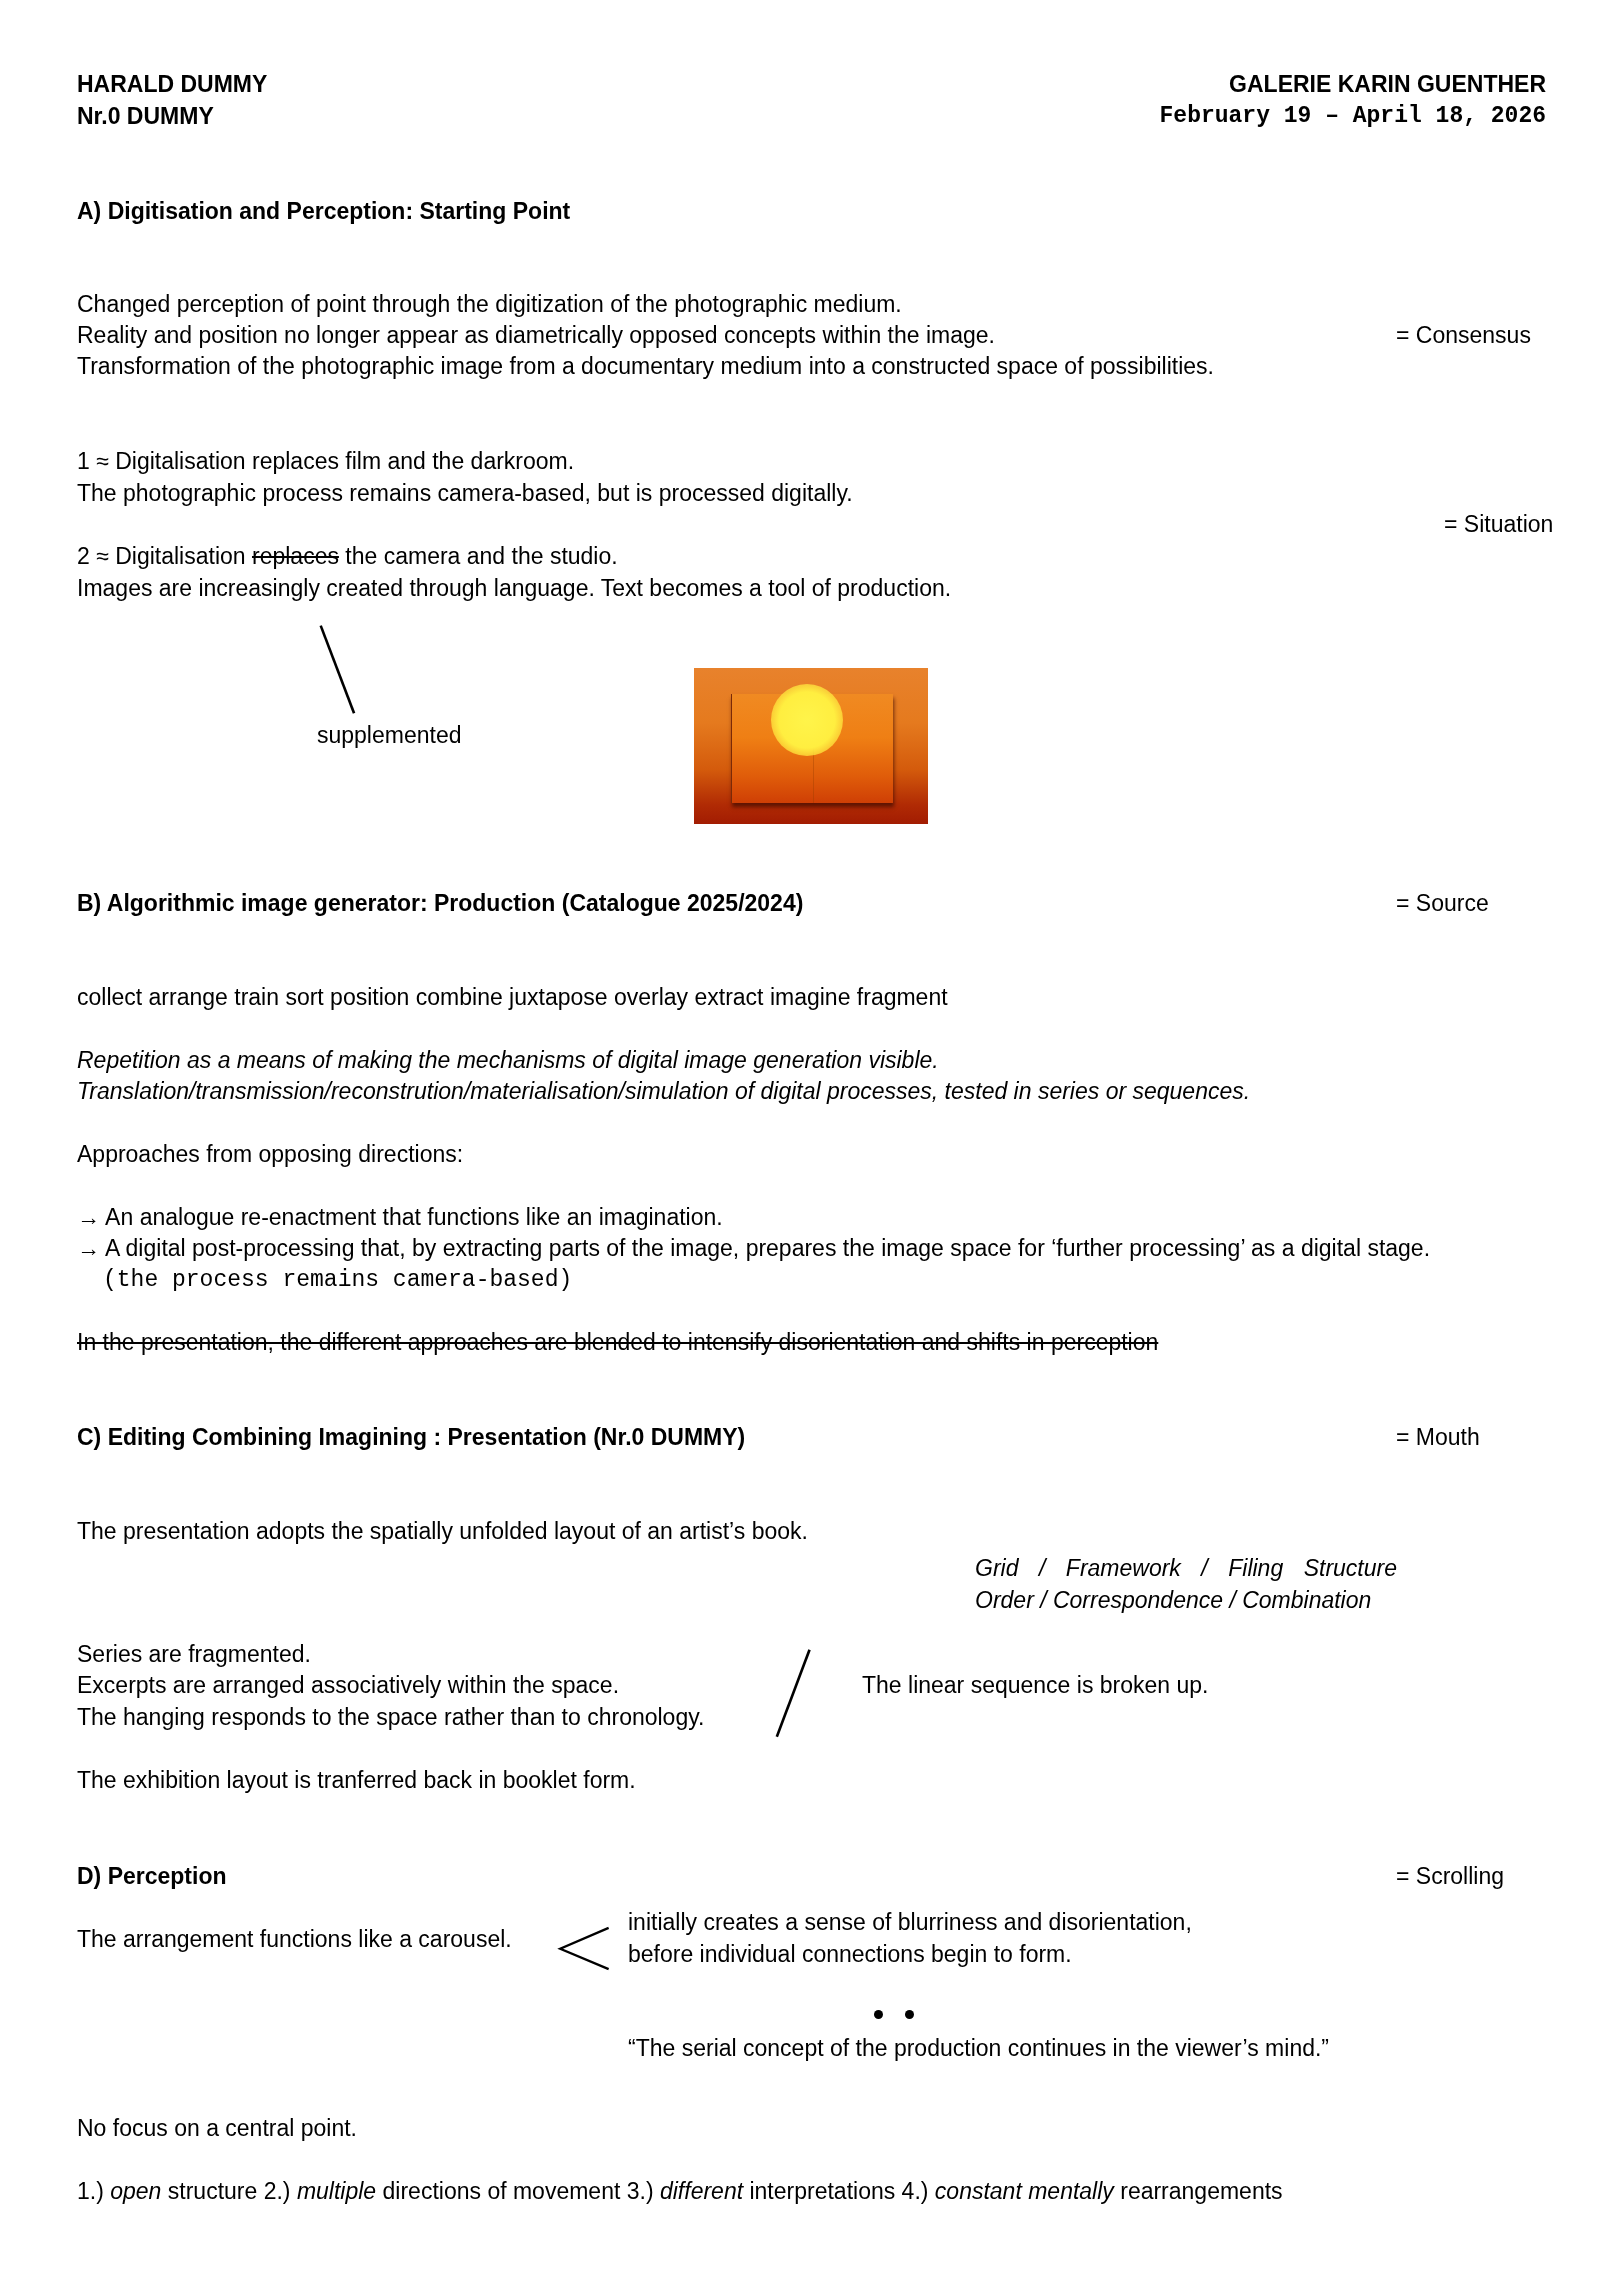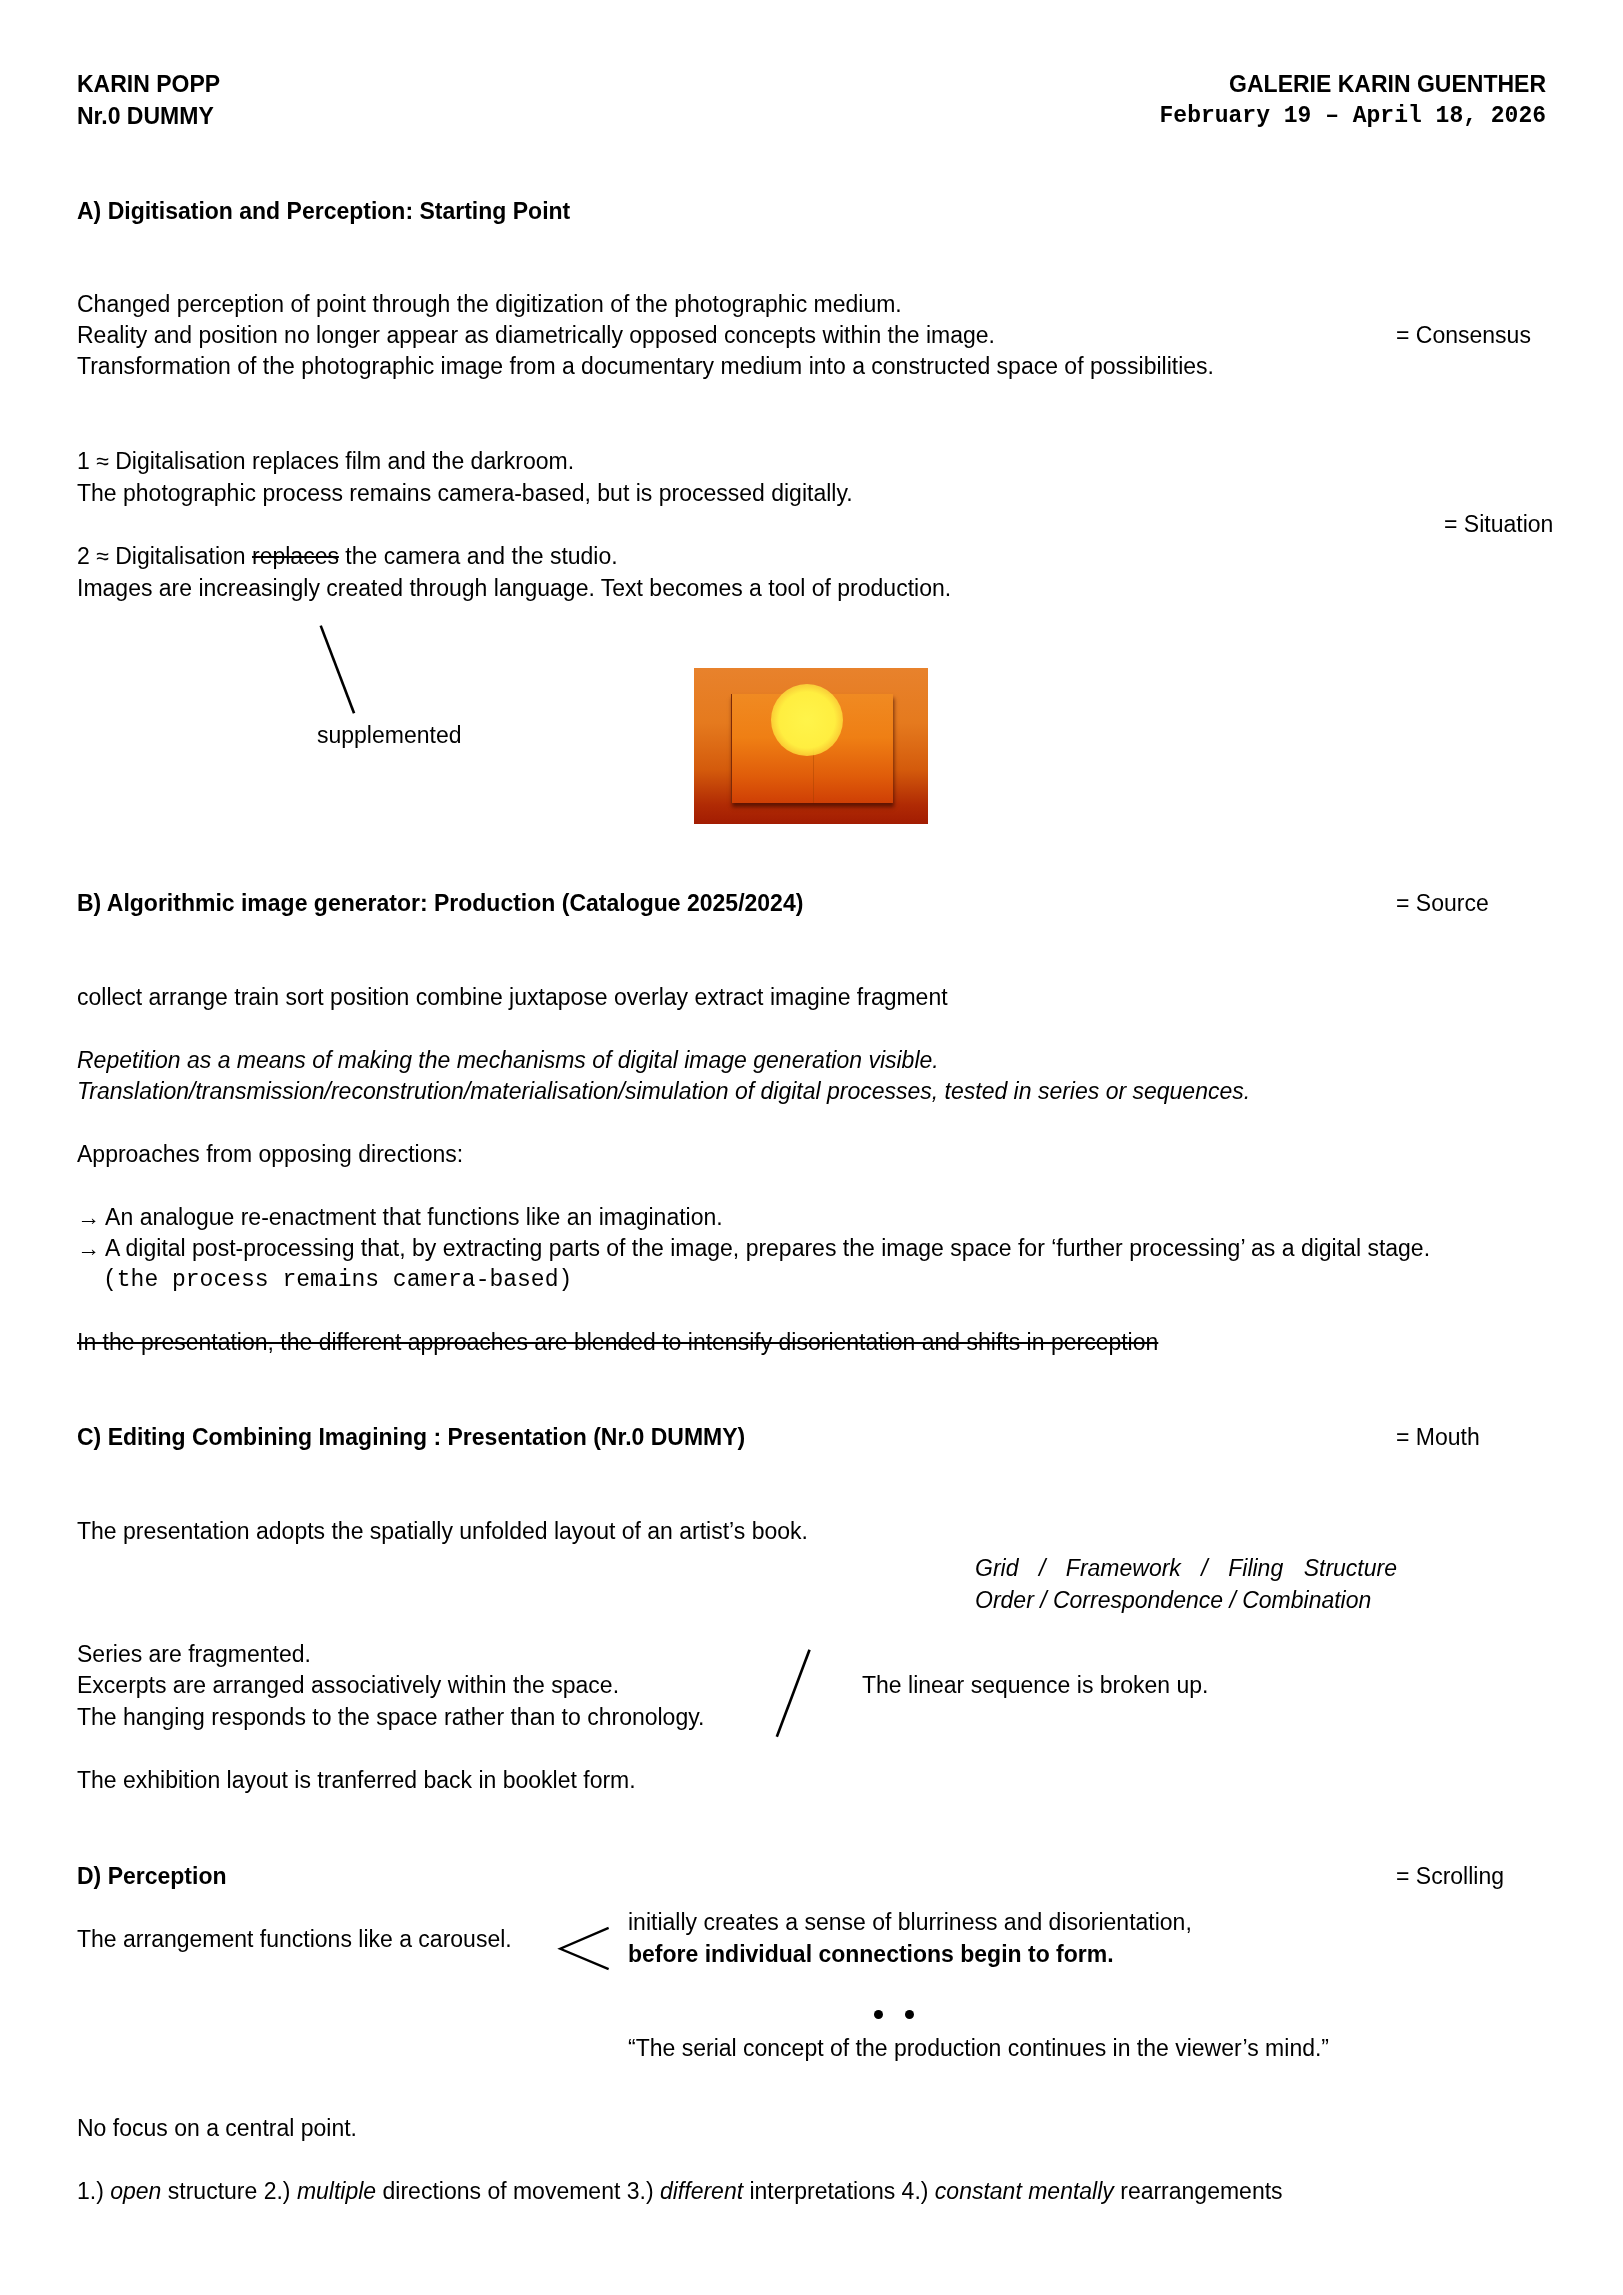--- a/index.html
+++ b/index.html
@@ -18,21 +18,21 @@
           box-shadow: 1.3px 3.9px 3.9px rgba(60,10,0,0.7); border-left: 1.3px solid #7a2a08; }
   .spine { position: absolute; left: 81px; top: 0; width: 0.7px; height: 100%; background: rgba(150,60,0,0.35); }
   .sun { position: absolute; left: 77px; top: 15.7px; width: 72px; height: 72px; border-radius: 50%;
          background: radial-gradient(circle, #fff44a 0%, #ffee40 55%, rgba(255,220,60,0.6) 80%, rgba(255,180,40,0) 100%); }
   .dot { position: absolute; width: 9.2px; height: 9.2px; border-radius: 50%; background: #000; }
   .justify { text-align: justify; text-align-last: justify; width: 422px; }
 </style>
 </head>
 <body>
 
-<div class="t b" style="left:77px; top:69px;">KARIN POPP</div>
+<div class="t b" style="left:77px; top:69px;">HARALD DUMMY</div>
 <div class="t b" style="left:77px; top:101px;">Nr.0 DUMMY</div>
 <div class="t b r" style="right:77px; top:69px;">GALERIE KARIN GUENTHER</div>
 <div class="t b r" style="right:77px; top:101px;font-family:Liberation Mono, monospace;">February 19 – April 18, 2026</div>
 
 <div class="t b" style="left:77px; top:196px;">A) Digitisation and Perception: Starting Point</div>
 <div class="t" style="left:77px; top:289px;">Changed perception of point through the digitization of the photographic medium.</div>
 <div class="t" style="left:77px; top:320px;">Reality and position no longer appear as diametrically opposed concepts within the image.</div>
 <div class="t" style="left:77px; top:351px;">Transformation of the photographic image from a documentary medium into a constructed space of possibilities.</div>
 <div class="t" style="left:1396px; top:320px;">= Consensus</div>
 
@@ -71,21 +71,21 @@
 <div class="t" style="left:77px; top:1639px;">Series are fragmented.</div>
 <div class="t" style="left:77px; top:1670px;">Excerpts are arranged associatively within the space.</div>
 <div class="t" style="left:77px; top:1702px;">The hanging responds to the space rather than to chronology.</div>
 <div class="t" style="left:862px; top:1670px;">The linear sequence is broken up.</div>
 <div class="t" style="left:77px; top:1765px;">The exhibition layout is tranferred back in booklet form.</div>
 
 <div class="t b" style="left:77px; top:1861px;">D) Perception</div>
 <div class="t" style="left:1396px; top:1861px;">= Scrolling</div>
 <div class="t" style="left:77px; top:1924px;">The arrangement functions like a carousel.</div>
 <div class="t" style="left:628px; top:1907px;text-align:center;">initially creates a sense of blurriness and disorientation,</div>
-<div class="t" style="left:628px; top:1939px;font-weight:bold;">before individual connections begin to form.</div>
+<div class="t" style="left:628px; top:1939px;">before individual connections begin to form.</div>
 <div class="dot" style="left:874px; top:2010px;"></div>
 <div class="dot" style="left:905px; top:2010px;"></div>
 <div class="t" style="left:628px; top:2033px;">“The serial concept of the production continues in the viewer’s mind.”</div>
 <div class="t" style="left:77px; top:2113px;">No focus on a central point.</div>
 <div class="t" style="left:77px; top:2176px;"><span>1.) </span><span class="i">open</span><span> structure </span><span>2.) </span><span class="i">multiple</span><span> directions of movement </span><span>3.) </span><span class="i">different</span><span> interpretations </span><span>4.) </span><span class="i">constant mentally</span><span> rearrangements</span></div>
 
 <svg class="lines" viewBox="0 0 2480 3507">
   <line x1="490" y1="956" x2="541" y2="1090" stroke="#000" stroke-width="4"></line>
   <line x1="1237" y1="2521" x2="1187" y2="2654" stroke="#000" stroke-width="4"></line>
   <polyline points="930,2946 856,2978 930,3009" fill="none" stroke="#000" stroke-width="3.5"></polyline>

